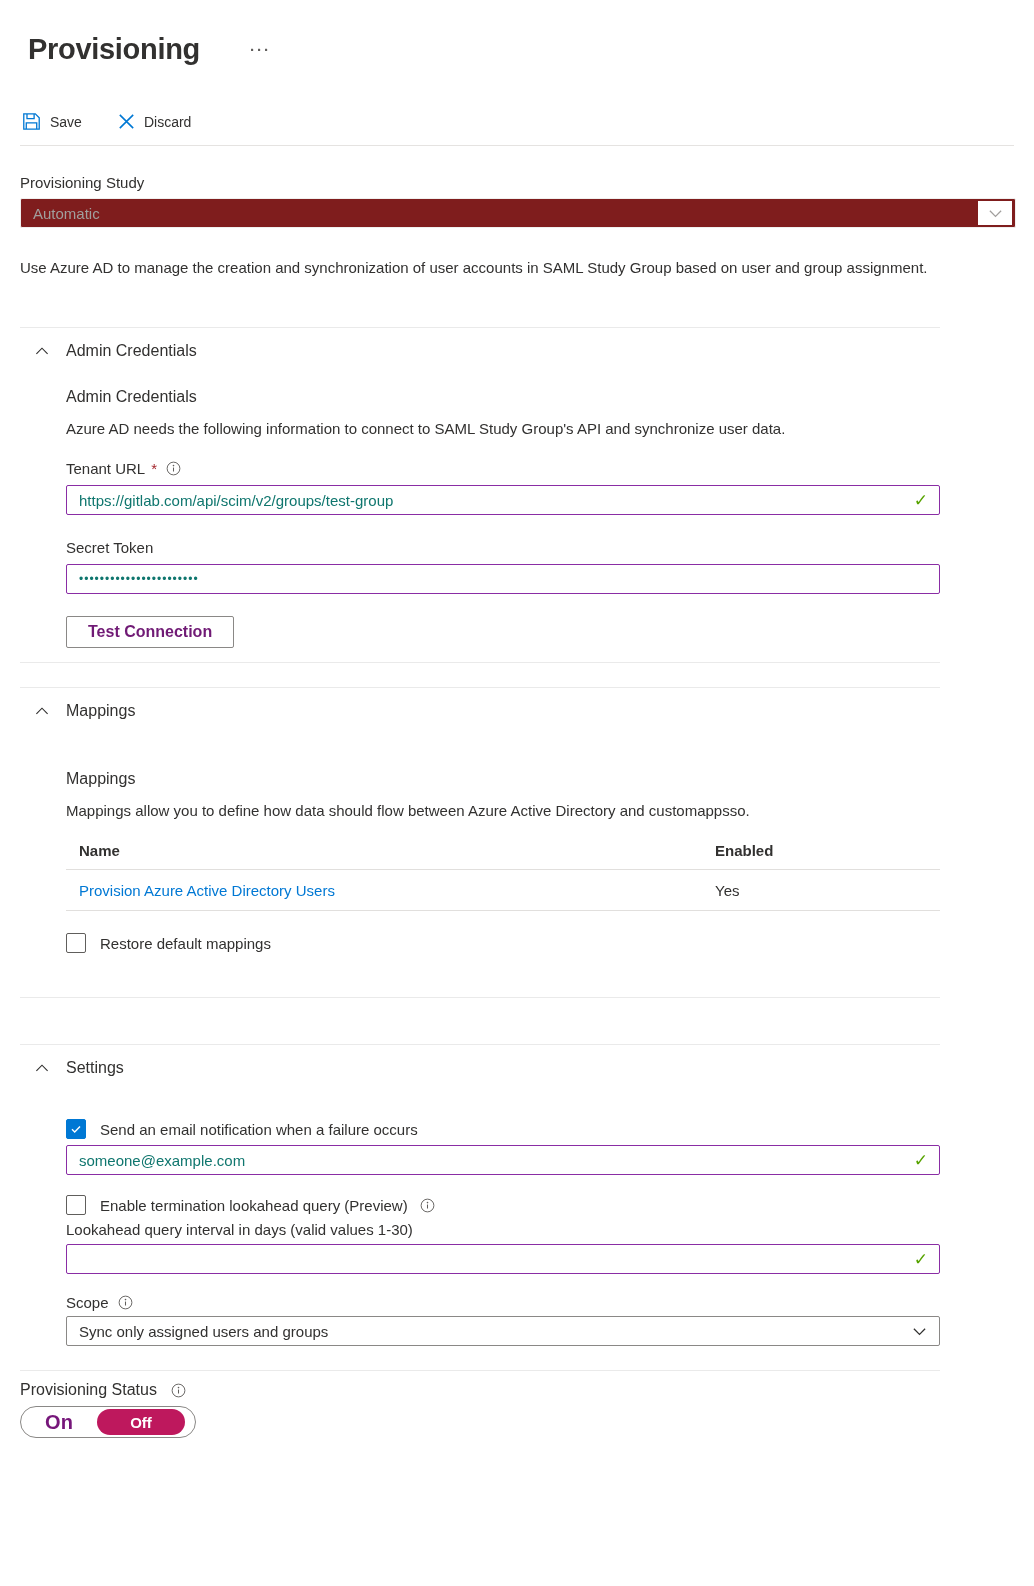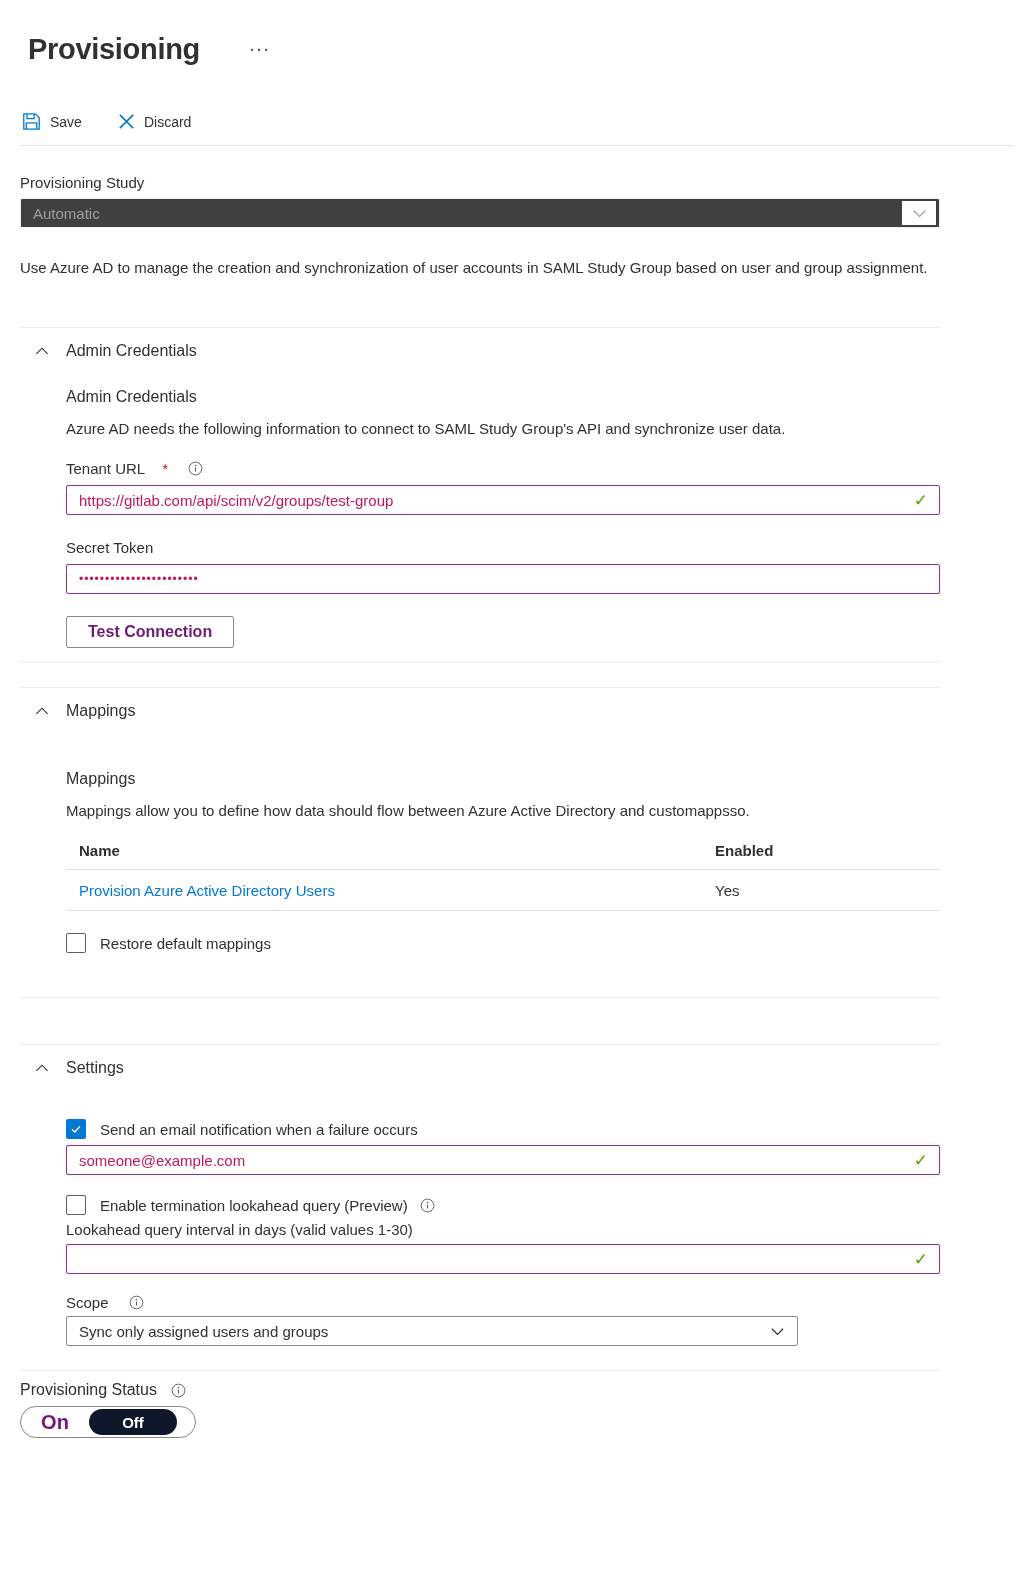--- a/index.html
+++ b/index.html
@@ -15,74 +15,74 @@
   .title-row { display:flex; align-items:center; gap:38px; }
   .page-title { font-size:29px; font-weight:700; color:#323130; margin:8px; letter-spacing:-0.3px; }
   .ellipsis { color:#605e5c; font-size:15px; letter-spacing:2px; font-weight:700; cursor:pointer; padding:4px; }
 
   
   .toolbar { display:flex; align-items:center; gap:36px; margin-top:38px; padding:0 0 14px 2px; border-bottom:1px solid #e5e3e1; }
   .tool { display:flex; align-items:center; gap:9px; font-size:14px; color:#323130; cursor:pointer; }
 
   
   .top-label { margin-top:28px; }
-  .combo-disabled { margin-top:7px; width:920px; height:30px; background:#404040; border:1px solid #f0efee; border-radius:2px;
+  .combo-disabled { margin-top:7px; width:996px; height:30px; background:#7f1d1d; border:1px solid #f0efee; border-radius:2px;
     position:relative; display:flex; align-items:center; padding:0 12px; color:#a19f9d; }
   .combo-chevbox { position:absolute; right:3px; top:2px; width:34px; height:24px; background:#ffffff; display:flex; align-items:center; justify-content:center; }
 
   .intro { margin-top:26px; width:910px; line-height:27px; }
 
   .divider { border:none; border-top:1px solid #eaeaea; margin:0; width:920px; }
   .d1 { margin-top:46px; }
   .d2 { margin-top:14px; } .d3 { margin-top:24px; }
   .d4 { margin-top:44px; } .d5 { margin-top:46px; }
   .d6 { margin-top:24px; }
 
   .section-header { display:flex; align-items:center; gap:17px; padding:14px 0 14px 15px; font-size:16px; cursor:pointer; }
   .section-body { margin-left:46px; width:874px; }
 
   .subhead { font-size:16px; margin-top:36px; }
   .subhead.first { margin-top:14px; }
   .sdesc { margin-top:12px; line-height:22px; }
 
-  .field-label { display:flex; gap:20px; margin-top:20px; }
+  .field-label { display:flex; gap:9px; margin-top:20px; }
   .field-label.tight { margin-top:6px; }
   .req { color:#a4262c; font-weight:400; margin-left:-3px; }
 
   .text-field { margin-top:8px; position:relative; width:874px; height:30px; border:1px solid #8a2da5; border-radius:2px; background:#fff;
     display:flex; align-items:center; }
-  .text-field input { border:none; outline:none; flex:1; height:100%; padding:0 34px 0 12px; font:inherit; color:#be185d; background:transparent; }
+  .text-field input { border:none; outline:none; flex:1; height:100%; padding:0 34px 0 12px; font:inherit; color:#0f766e; background:transparent; }
   .valid-check { position:absolute; right:11px; top:5px; color:#57a300; font-size:17px; line-height:20px; }
 
   .mt24 { margin-top:24px; }
   .btn { margin-top:22px; height:32px; padding:0 21px; background:#fff; border:1px solid #8a8886; border-radius:2px;
     font-family:inherit; font-size:16px; font-weight:700; color:#701a75; cursor:pointer; }
 
   
   .map-table { margin-top:10px; width:874px; }
   .trow { display:flex; align-items:center; height:41px; border-bottom:1px solid #e1dfdd; }
   .thead { font-weight:700; height:38px; }
   .tname { flex:0 0 649px; padding-left:13px; }
   .tlink { color:#0078d4; cursor:pointer; }
   .tenabled { flex:1; }
 
   .cbrow { display:flex; align-items:center; gap:14px; margin-top:22px; }
   .cbrow.mt20 { margin-top:20px; }
   .cbox { width:20px; height:20px; border:1px solid #605e5c; border-radius:2px; background:#fff; flex:0 0 20px; cursor:pointer; }
   .cbox.checked { background:#0078d4; border-color:#0078d4; display:flex; align-items:center; justify-content:center; }
 
-  .select-field { margin-top:5px; width:732px; height:30px; border:1px solid #8a8886; border-radius:2px; background:#fff;
+  .select-field { margin-top:5px; width:874px; height:30px; border:1px solid #8a8886; border-radius:2px; background:#fff;
     display:flex; align-items:center; justify-content:space-between; padding:0 12px; cursor:pointer; }
 
   
   .status-label { display:flex; align-items:center; gap:14px; margin-top:10px; font-size:16px; }
   .toggle { margin-top:7px; width:176px; height:32px; border:1px solid #8a8886; border-radius:17px; background:#fff;
     display:flex; align-items:center; }
   .toggle-on { flex:1; text-align:center; color:#76167a; font-weight:700; font-size:20px; cursor:pointer; }
-  .toggle-off { width:88px; height:26px; margin-right:18px; background:#0f172a; border-radius:14px; color:#fff; font-weight:700;
+  .toggle-off { width:88px; height:26px; margin-right:10px; background:#be185d; border-radius:14px; color:#fff; font-weight:700;
     display:flex; align-items:center; justify-content:center; font-size:15px; cursor:pointer; }
 
   .icon { display:inline-flex; align-items:center; justify-content:center; }
 </style>
 </head>
 <body>
 
 <div class="page">
 
   <div class="title-row">

